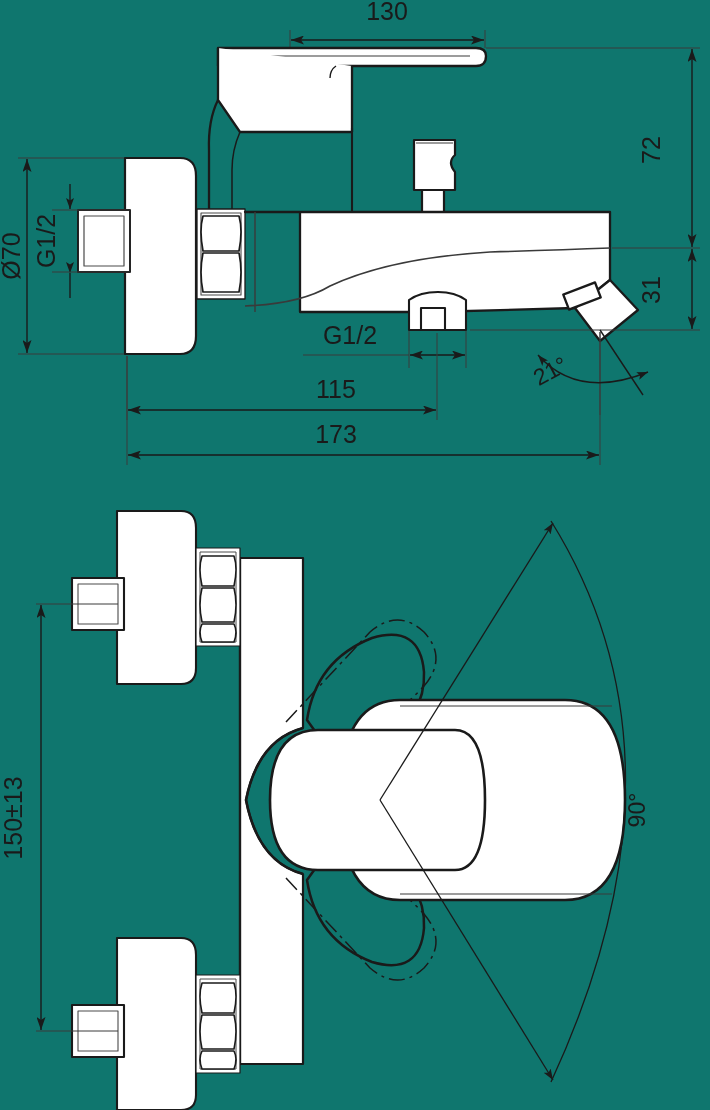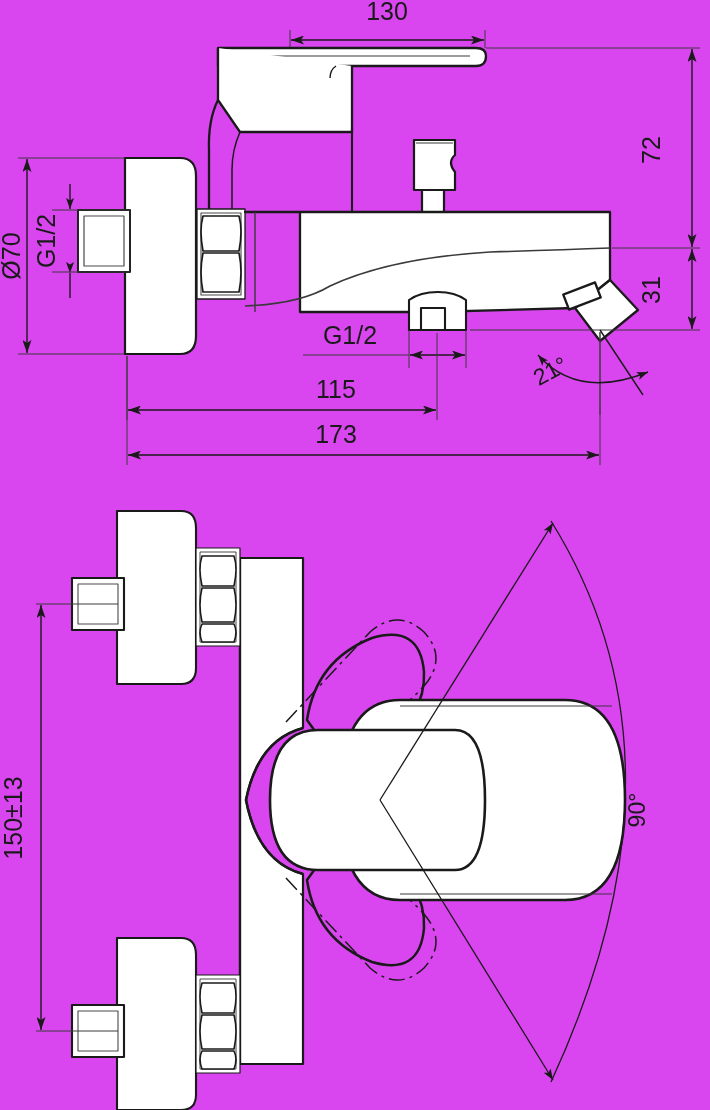--- a/index.html
+++ b/index.html
@@ -1,18 +1,18 @@
 <!DOCTYPE html>
 <html><head>
 <meta charset="utf-8">
 <style>
   html,body{margin:0;padding:0;background:#ffffff;}
   body{width:710px;height:1110px;overflow:hidden;
        font-family:"Liberation Sans",sans-serif;color:#000;}
-  #sheet{position:relative;width:710px;height:1110px;background:#d946ef;}
+  #sheet{position:relative;width:710px;height:1110px;background:#0f766e;}
   svg{display:block;}
   text{font-family:"Liberation Sans",sans-serif;fill:#1a1a1a;}
   .dim-txt{font-size:25px;}
   .deg-txt{font-size:23px;}
 </style>
 </head>
 <body>
 
 <div id="sheet">
 

